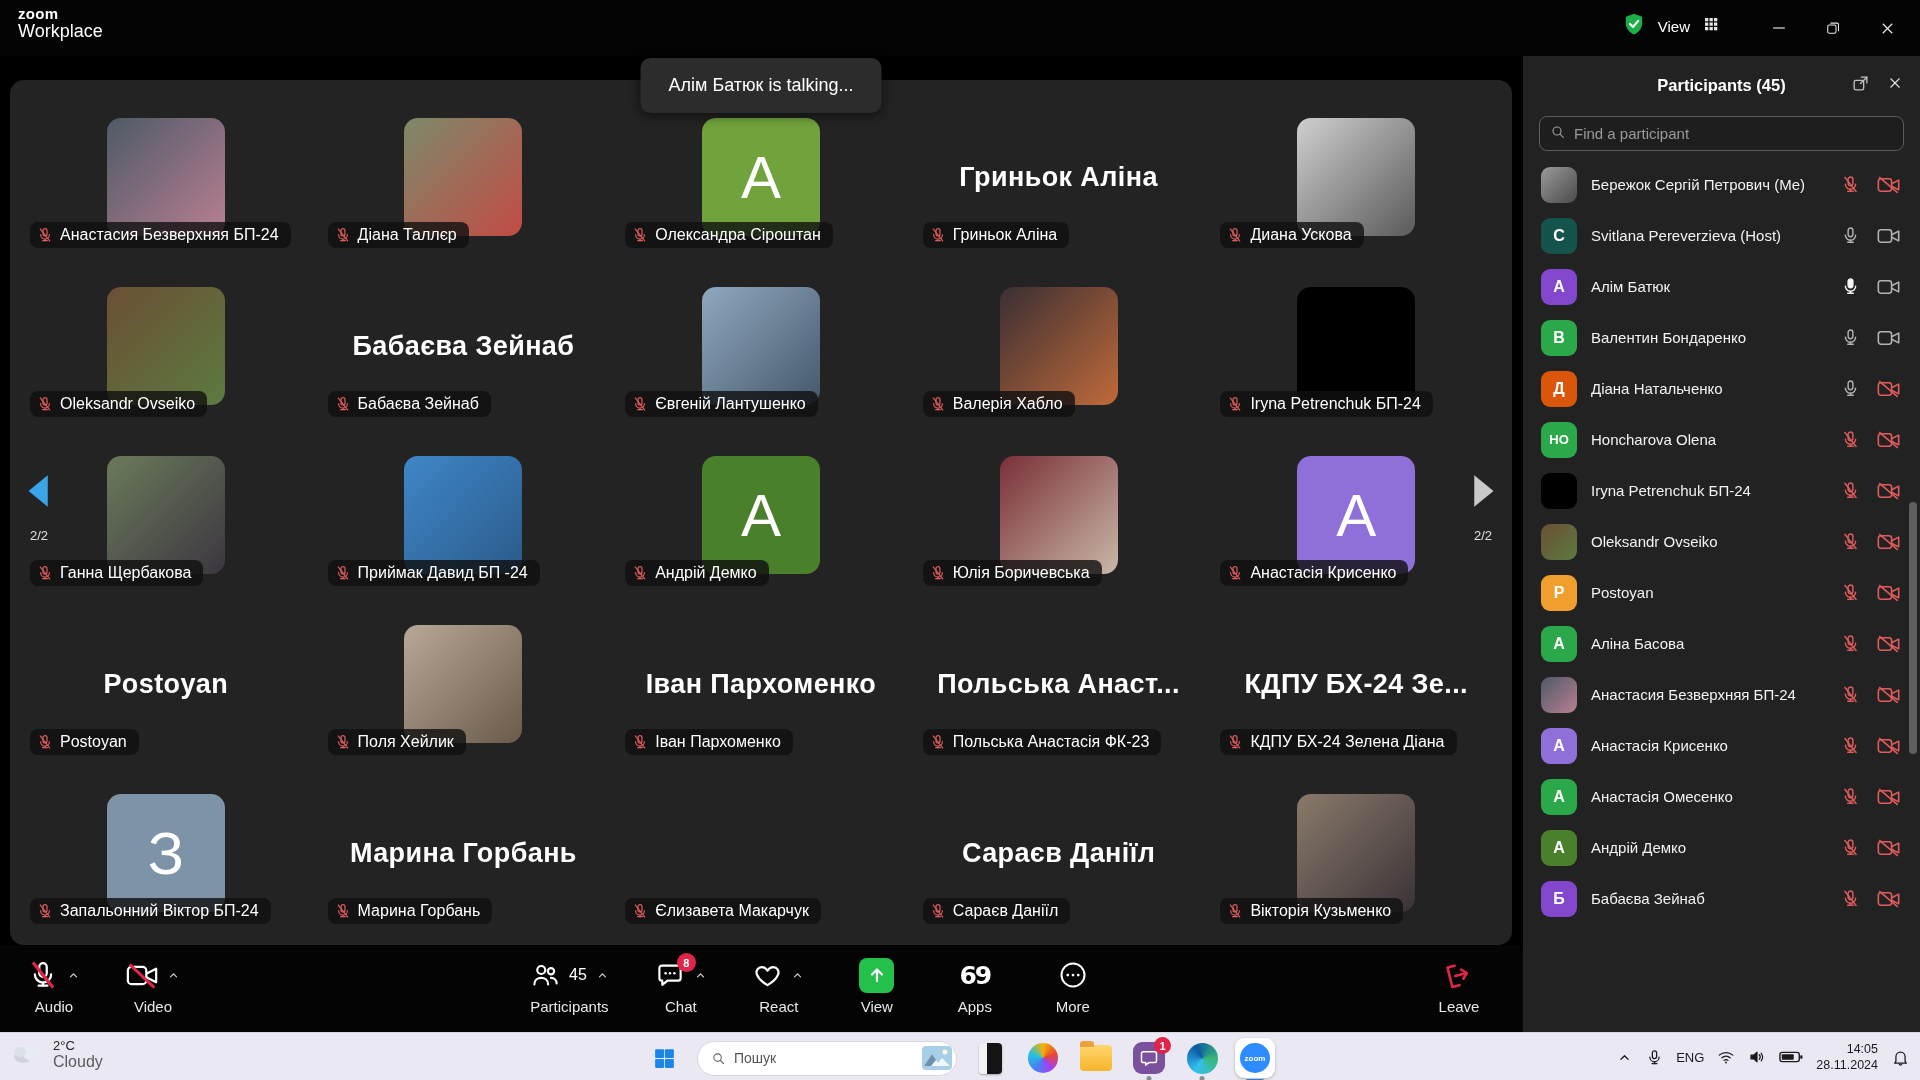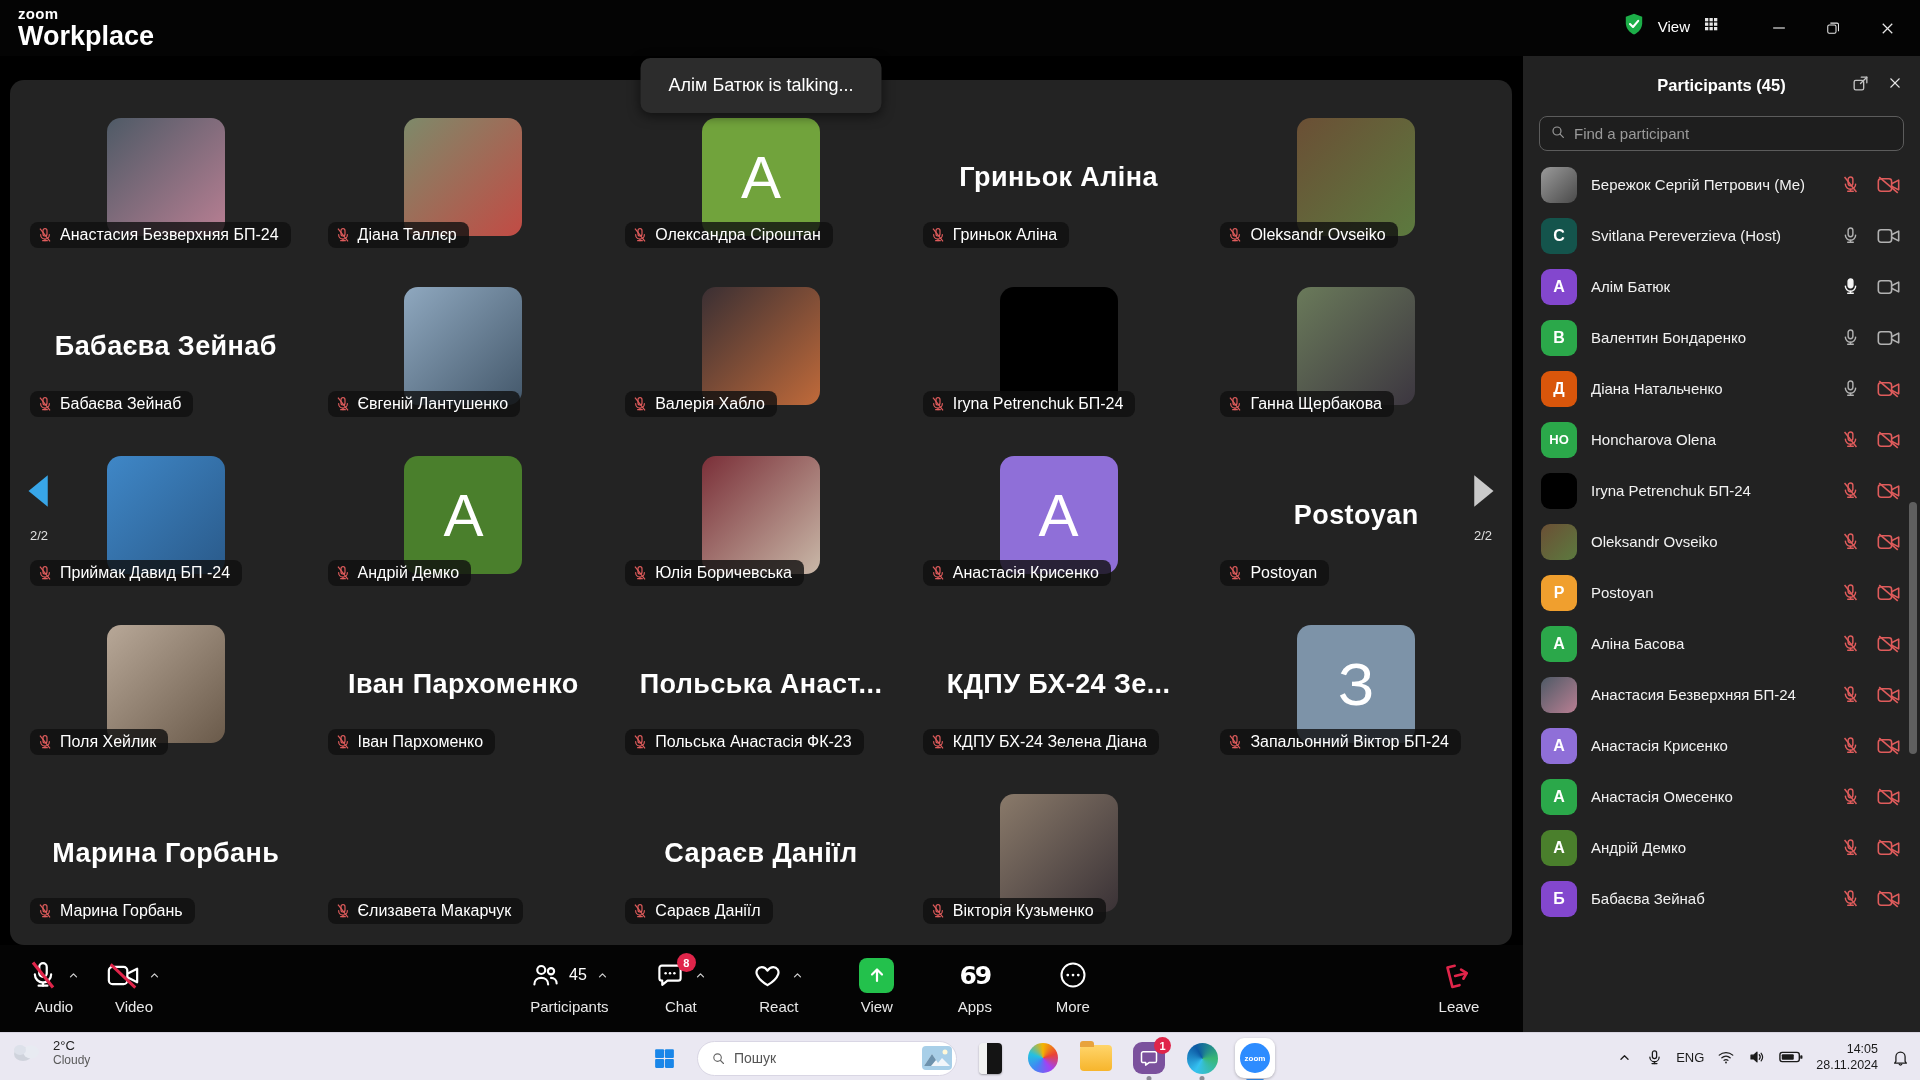--- a/index.html
+++ b/index.html
@@ -3,21 +3,21 @@
 <meta charset="utf-8">
 <style>
   *{box-sizing:border-box;margin:0;padding:0}
   html,body{width:1920px;height:1080px;overflow:hidden}
   body{background:#000;font-family:"Liberation Sans","DejaVu Sans",sans-serif;color:#fff;position:relative}
 
   
   #titlebar{position:absolute;left:0;top:0;width:1920px;height:56px;background:#040404;z-index:3}
   .logo{position:absolute;left:18px;top:6px;line-height:1.08}
   .logo .l1{font-size:15px;font-weight:700;letter-spacing:.3px}
-  .logo .l2{font-size:27px;font-weight:700}
+  .logo .l2{font-size:18px;font-weight:400}
   .view-group{position:absolute;right:200px;top:0;height:52px;display:flex;align-items:center;gap:12px}
   .view-label{font-size:15px;color:#fff}
   .win-controls{position:absolute;right:6px;top:0;height:56px;display:flex}
   .win-btn{width:54px;height:56px;display:flex;align-items:center;justify-content:center;color:#ddd}
 
   
   #toast{position:absolute;left:761px;top:58px;transform:translateX(-50%);background:#2c2c2c;border-radius:10px;padding:17px 28px;font-size:18px;z-index:8;box-shadow:0 3px 12px rgba(0,0,0,.55);white-space:nowrap}
 
   
   #gallery{position:absolute;left:10px;top:80px;width:1502px;height:865px;background:#232323;border-radius:14px;overflow:hidden;z-index:1}
@@ -28,21 +28,21 @@
   .tile-bigname{position:absolute;left:4px;right:4px;top:50px;text-align:center;font-size:27px;font-weight:700;letter-spacing:.4px;white-space:nowrap;overflow:hidden}
   .tile-pill{position:absolute;left:8px;top:110px;display:inline-flex;align-items:center;gap:7px;background:rgba(15,15,15,.8);border-radius:8px;padding:4px 12px 4px 7px;font-size:16px;max-width:94%;white-space:nowrap;overflow:hidden}
 
   .nav{position:absolute;top:390px;width:58px;display:flex;flex-direction:column;align-items:center;z-index:6}
   #nav-left{left:0}
   #nav-right{right:0}
   .nav .pg{font-size:13px;color:#e0e0e0;margin-top:12px}
 
   
   #toolbar{position:absolute;left:0;top:945px;width:1523px;height:87px;background:#040404;z-index:2}
-  .tb-left{position:absolute;left:28px;top:12px;display:flex;gap:27px}
+  .tb-left{position:absolute;left:28px;top:12px;display:flex;gap:46px}
   .tb-center{position:absolute;left:530px;top:12px;display:flex;gap:46px}
   .tb-right{position:absolute;right:38px;top:12px;display:flex}
   .tbi{display:flex;flex-direction:column;align-items:center;position:relative;min-width:52px}
   .tbi .icrow{height:36px;display:flex;align-items:center;gap:9px}
   .tbi .lbl{font-size:15px;color:#e8e8e8;margin-top:5px}
   .tbi .cnt{font-size:16px;color:#fff}
   .badge{position:absolute;top:-7px;right:-11px;background:#e0254a;color:#fff;border-radius:50%;width:19px;height:19px;font-size:11px;display:flex;align-items:center;justify-content:center;font-weight:700}
   .share-box{width:35px;height:35px;border-radius:8px;background:#23c14c;display:flex;align-items:center;justify-content:center}
   .apps-glyph{font-size:25px;font-weight:700;letter-spacing:-2px;color:#fff;font-family:"DejaVu Sans",sans-serif}
 
@@ -59,21 +59,21 @@
   .pname{font-size:15px;color:#f2f2f2;white-space:nowrap;overflow:hidden;flex:1}
   .picons{display:flex;gap:17px;align-items:center;flex:none}
   .p-scroll{position:absolute;right:3px;top:446px;width:8px;height:252px;background:#5f5f5f;border-radius:4px}
   .p-foot{position:absolute;bottom:8px;left:0;right:0;height:56px;display:flex;align-items:center;justify-content:center;gap:58px}
   .p-btn{padding:8px 24px;border:1px solid #8d8d8d;border-radius:10px;font-size:15px;background:transparent;color:#fff;font-family:inherit}
 
   
   #taskbar{position:absolute;left:0;top:1032px;width:1920px;height:48px;background:#eae8f2;border-top:1px solid #d8d5e2;color:#222;z-index:9}
   .tk-weather{position:absolute;left:10px;top:5px;display:flex;gap:11px;align-items:center}
   .tk-wtxt .t1{font-size:13px;color:#222}
-  .tk-wtxt .t2{font-size:12px;color:#5a5a5a}
+  .tk-wtxt .t2{font-size:16px;color:#5a5a5a}
   .tk-center{position:absolute;left:644px;top:6px;display:flex;align-items:center;gap:13px}
   .tk-search{width:260px;height:35px;background:#fff;border:1px solid #d9d6e4;border-radius:18px;display:flex;align-items:center;gap:8px;padding:0 4px 0 13px;color:#555}
   .tk-search .ph{font-size:14px;color:#555}
   .tk-search .spacer{flex:1}
   .tk-ico{width:40px;height:38px;display:flex;align-items:center;justify-content:center;position:relative}
   .runline{position:absolute;bottom:-5px;left:50%;transform:translateX(-50%);width:18px;height:3px;border-radius:2px;background:#2f7fd6}
   .rundot{position:absolute;bottom:-4px;left:50%;transform:translateX(-50%);width:5px;height:5px;border-radius:50%;background:#8d8d96}
   .tk-tray{position:absolute;right:10px;top:0;height:48px;display:flex;align-items:center;gap:13px;color:#1b1b1b}
   .tk-lang{font-size:13px}
   .tk-clock{text-align:right;font-size:12.5px;line-height:1.3}
@@ -192,20 +192,37 @@
               <g fill="none" stroke="#e05c5c" stroke-width="1.8" stroke-linecap="round">
                 <rect x="9" y="2.5" width="6" height="11" rx="3"></rect>
                 <path fill="none" d="M5.5 11.5a6.5 6.5 0 0 0 13 0"></path>
                 <line x1="12" y1="18" x2="12" y2="20.5"></line>
                 <line x1="8.5" y1="20.5" x2="15.5" y2="20.5"></line>
               </g>
               <line x1="4.5" y1="2.5" x2="19.5" y2="21.5" stroke="#e05c5c" stroke-width="1.8"></line>
             </svg>
           </span>
           <span>Гриньок Аліна</span>
+        </div>
+      </div>
+      <div class="tile">
+        <div class="tile-avatar" style="background: linear-gradient(135deg, rgb(207, 207, 207), rgb(90, 90, 90));"></div>
+        <div class="tile-pill">
+          <span style="display: flex;">
+            <svg width="16" height="16" viewBox="0 0 24 24">
+              <g fill="none" stroke="#e05c5c" stroke-width="1.8" stroke-linecap="round">
+                <rect x="9" y="2.5" width="6" height="11" rx="3"></rect>
+                <path fill="none" d="M5.5 11.5a6.5 6.5 0 0 0 13 0"></path>
+                <line x1="12" y1="18" x2="12" y2="20.5"></line>
+                <line x1="8.5" y1="20.5" x2="15.5" y2="20.5"></line>
+              </g>
+              <line x1="4.5" y1="2.5" x2="19.5" y2="21.5" stroke="#e05c5c" stroke-width="1.8"></line>
+            </svg>
+          </span>
+          <span>Диана Ускова</span>
         </div>
       </div>
       <div class="tile">
         <div class="tile-avatar" style="background: linear-gradient(135deg, rgb(107, 79, 53), rgb(92, 122, 63));"></div>
         <div class="tile-pill">
           <span style="display: flex;">
             <svg width="16" height="16" viewBox="0 0 24 24">
               <g fill="none" stroke="#e05c5c" stroke-width="1.8" stroke-linecap="round">
                 <rect x="9" y="2.5" width="6" height="11" rx="3"></rect>
                 <path fill="none" d="M5.5 11.5a6.5 6.5 0 0 0 13 0"></path>

